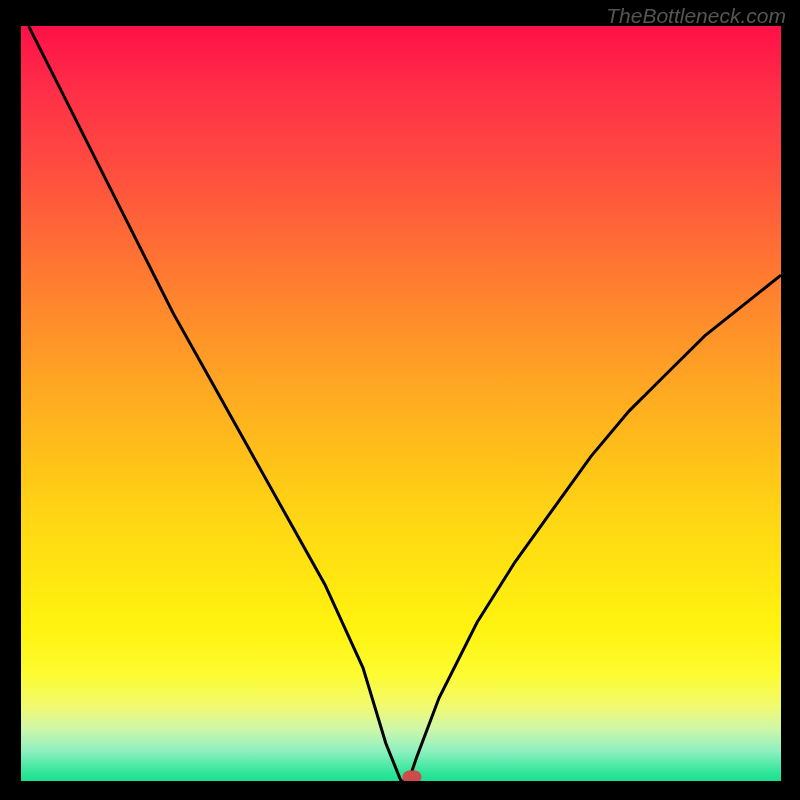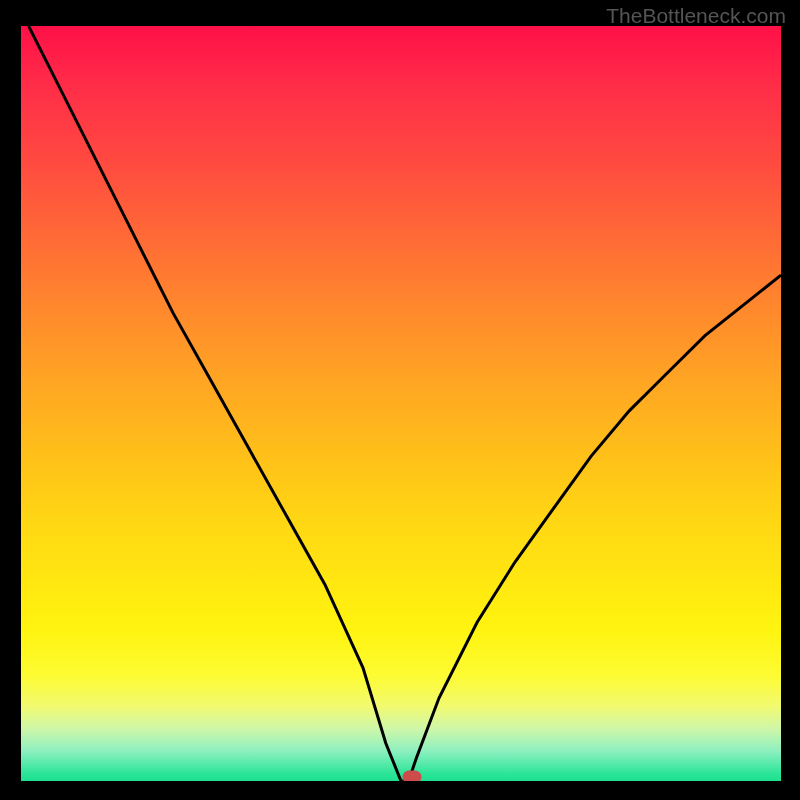--- a/index.html
+++ b/index.html
@@ -12,20 +12,21 @@
     font-family: Arial, sans-serif;
   }
   .watermark {
     position: absolute;
     top: 4px;
     right: 14px;
     color: #555;
     font-size: 21px;
     font-weight: 500;
     z-index: 10;
+    font-style: italic;
   }
   .plot-area {
     position: absolute;
     left: 21px;
     top: 26px;
     width: 760px;
     height: 755px;
     overflow: hidden;
   }
   .gradient-bg {

